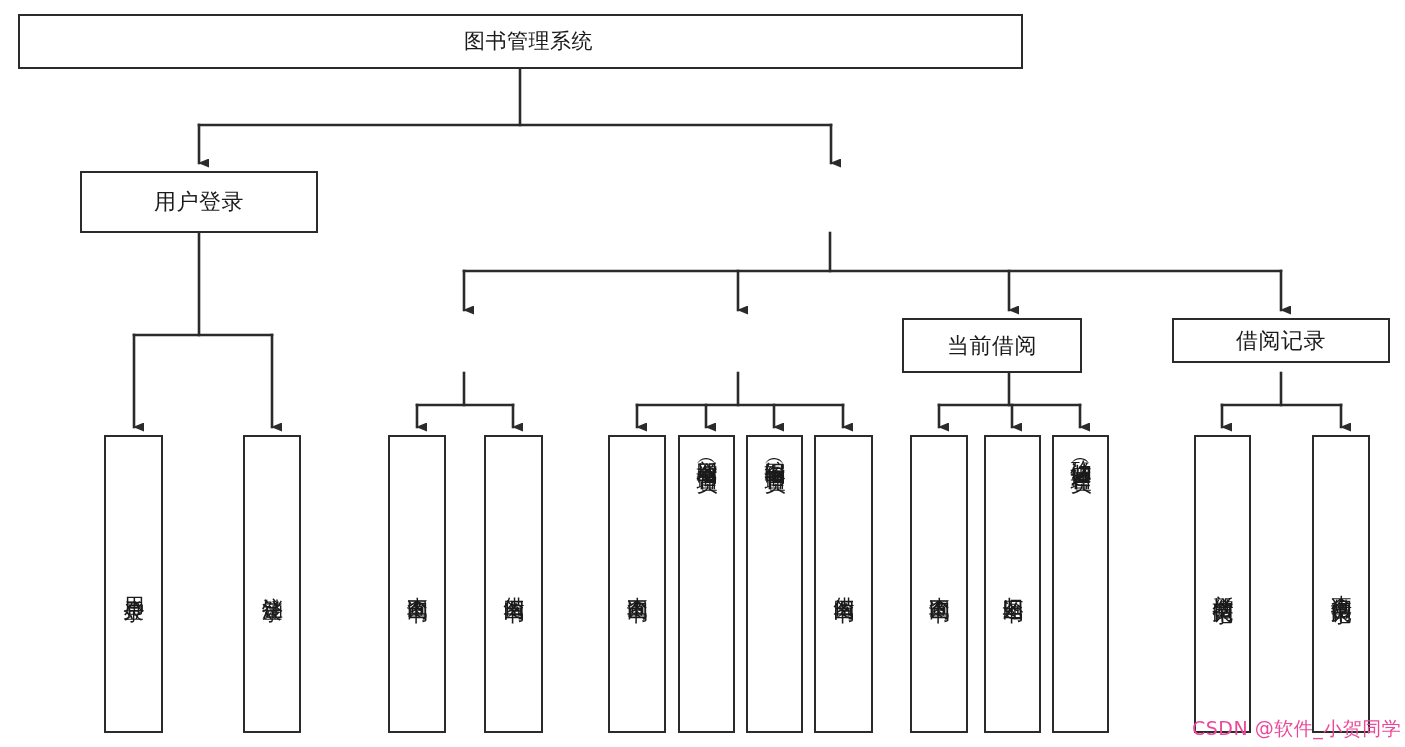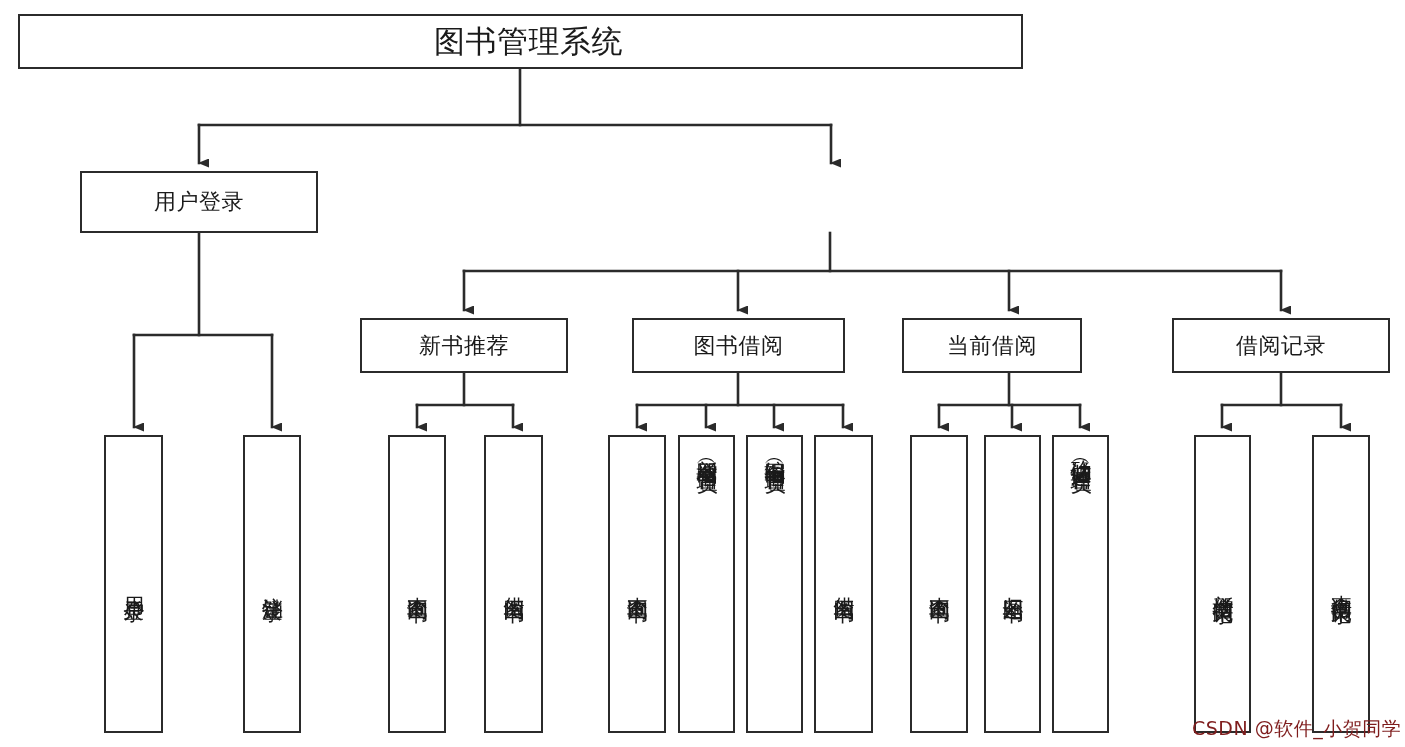--- a/index.html
+++ b/index.html
@@ -42,21 +42,21 @@
     text-align: center;
     line-height: 1.18;
     white-space: pre;
   }
   
   .node.h .node-label {
     font-size: 22px;
     letter-spacing: 0.5px;
   }
   .node.root .node-label {
-    font-size: 31px;
+    font-size: 21px;
     margin-left: 16px;
   }
   
   .node.v {
     align-items: center;
     justify-content: center;
     padding: 6px 0;
   }
   .node.v .node-label {
     writing-mode: vertical-rl;
@@ -64,21 +64,21 @@
     font-size: 21px;
     letter-spacing: 2px;
     line-height: 1;
   }
   .node.v.top .node-label {
     align-self: flex-start;
   }
   .watermark {
     position: absolute;
     font-size: 19px;
-    color: #7f1d1d;
+    color: #ec4899;
     white-space: nowrap;
     letter-spacing: 0.5px;
   }
 </style>
 </head>
 <body>
 
 <div id="diagram-root">
 
   <svg class="connectors" viewBox="0 0 1405 747">
@@ -132,30 +132,24 @@
   </svg>
 
   <div class="node h root" style="left:18px; top:14px; width:1005px; height:55px;">
     <span class="node-label">图书管理系统</span>
   </div>
 
   <div class="node h" style="left:80px; top:171px; width:238px; height:62px;">
     <span class="node-label">用户登录</span>
   </div>
 
-  <div class="node h" style="left:360px; top:318px; width:208px; height:55px;">
-    <span class="node-label">新书推荐</span>
-  </div>
-  <div class="node h" style="left:632px; top:318px; width:213px; height:55px;">
-    <span class="node-label">图书借阅</span>
-  </div>
   <div class="node h" style="left:902px; top:318px; width:180px; height:55px;">
     <span class="node-label">当前借阅</span>
   </div>
-  <div class="node h" style="left:1172px; top:318px; width:218px; height:55px;">
+  <div class="node h" style="left:1172px; top:318px; width:218px; height:45px;">
     <span class="node-label">借阅记录</span>
   </div>
 
   <div class="node v" style="left:104px; top:435px; width:59px; height:298px;">
     <span class="node-label">用户登录</span>
   </div>
   <div class="node v" style="left:243px; top:435px; width:58px; height:298px;">
     <span class="node-label">注销登录</span>
   </div>
 

